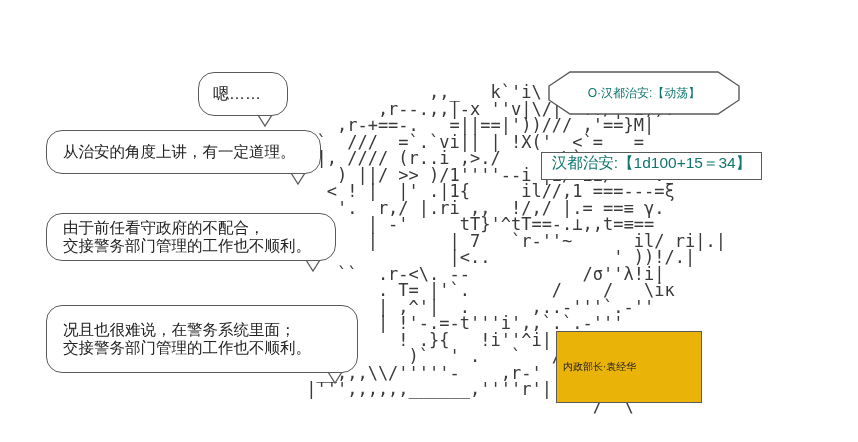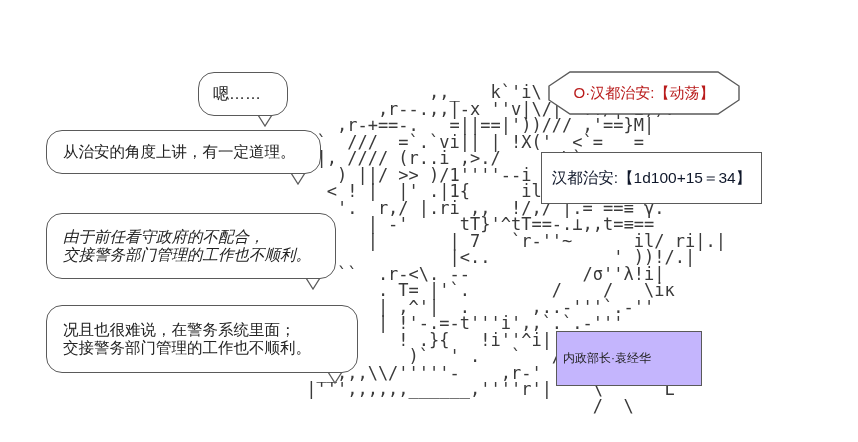--- a/index.html
+++ b/index.html
@@ -22,46 +22,46 @@
   }
   .bubble .btext{
     white-space:pre;font-size:15.5px;line-height:18px;color:#222;
     position:absolute;left:16px;top:50%;transform:translateY(-50%);
   }
   .tail{position:absolute;bottom:-12px;right:14px;}
 
   .b1{left:198px;top:72px;width:90px;height:44px;}
   .b1 .btext{left:14px;font-size:16px;}
   .b2{left:46px;top:130px;width:275px;height:44px;}
-  .b3{left:46px;top:213px;width:290px;height:66px;font-style:italic;}
+  .b3{left:46px;top:213px;width:290px;height:48px;}
   .b4{left:46px;top:305px;width:312px;height:68px;}
 
   
   .hexwrap{position:absolute;left:548px;top:71px;width:192px;height:44px;}
   .hexwrap svg{position:absolute;left:0;top:0;}
   .hexwrap .htext{
     position:absolute;left:0;top:0;width:100%;height:100%;
     display:flex;align-items:center;justify-content:center;
-    font-size:15px;color:#b91c1c;
+    font-size:12px;color:#0f766e;
   }
 
   
   .dicebox{
-    position:absolute;left:541px;top:152px;width:221px;height:52px;
+    position:absolute;left:541px;top:152px;width:221px;height:28px;
     border:1.5px solid #5a5a5a;box-sizing:border-box;background:#fff;
-    display:flex;align-items:center;justify-content:center;
-    font-size:15.5px;color:#0f172a;
+    display:flex;justify-content:center;
+    font-size:15.5px;color:#0f766e;
   }
 
   
   .namebox{
-    position:absolute;left:556px;top:331px;width:146px;height:55px;
-    border:1.2px solid #5a5a5a;box-sizing:border-box;background:#c4b5fd;
+    position:absolute;left:556px;top:331px;width:146px;height:72px;
+    border:1.2px solid #5a5a5a;box-sizing:border-box;background:#eab308;
     display:flex;align-items:center;
-    font-size:12px;color:#222;
+    font-size:10px;color:#222;
   }
   .namebox span{padding-left:6px;}
 </style>
 </head>
 <body>
 
 <div class="scene">
 
   <pre class="aa">             ,,_   k`'i\ tr. i-.
         ,r--.,,|-x ''v|\/|  !!/|'i,).

